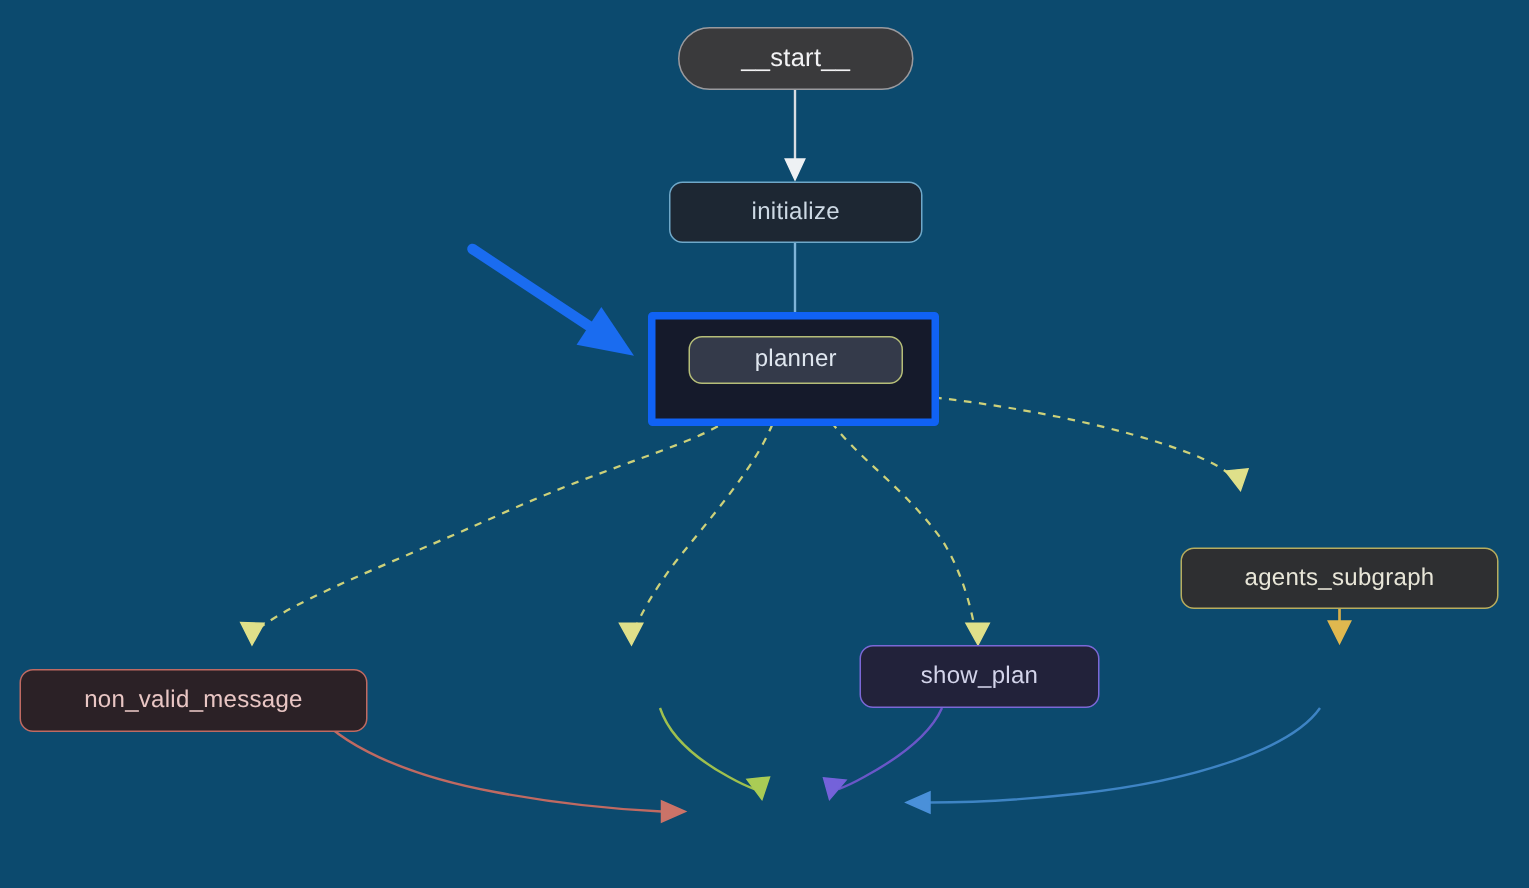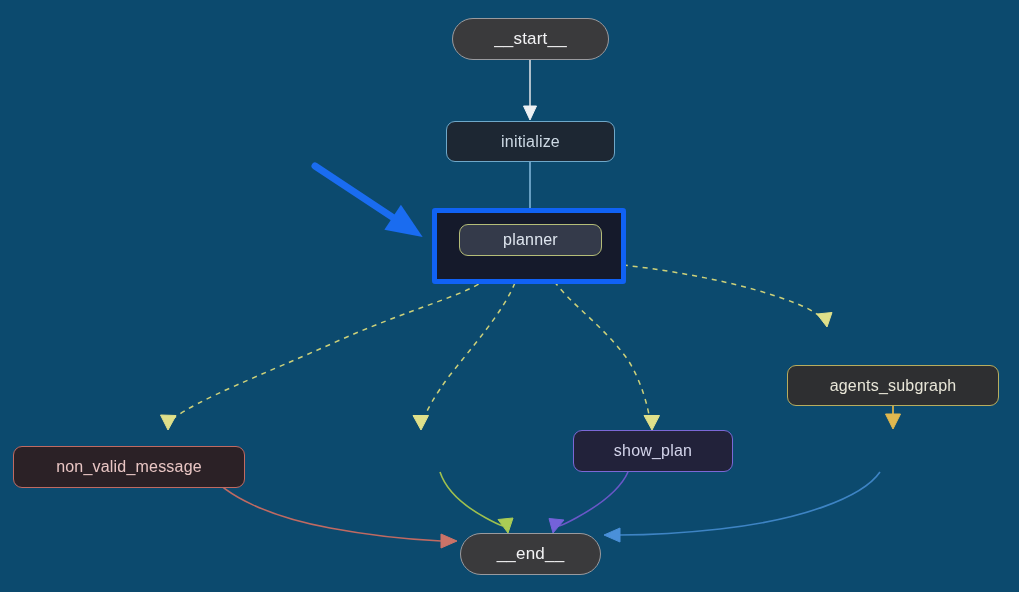--- a/index.html
+++ b/index.html
@@ -144,23 +144,20 @@
   <div class="node node-box" id="node-non_valid_message" style="left: 13px; top: 430px; width: 232px; height: 42px; background: rgb(43, 33, 38); border-color: rgb(192, 106, 98); color: rgb(233, 198, 196); margin-top: 16px;">
     <span>non_valid_message</span>
   </div>
 
 
   <div class="node node-box" id="node-show_plan" style="left: 573px; top: 430px; width: 160px; height: 42px; background: rgb(34, 34, 58); border-color: rgb(123, 104, 214); color: rgb(211, 212, 234);">
     <span>show_plan</span>
   </div>
 
 
-  <div class="node node-terminal" id="node-end" style="left: 460px; top: 533px; width: 141px; height: 42px; background: rgb(58, 58, 60); border-color: rgb(154, 154, 158); color: rgb(242, 242, 244);">
-    <span>__end__</span>
-  </div>
 
   <svg class="annot-arrow" viewBox="0 0 1019 592" xmlns="http://www.w3.org/2000/svg">
     <g id="pointer-arrow-group">
       <line id="pointer-arrow-line" x1="315" y1="166" x2="397.6349909269515" y2="220.57027702723212" stroke="#1a6cf0" stroke-width="7" stroke-linecap="round"></line>
       <polygon id="pointer-arrow-head" points="422.66892921950347,237.1021230694834 384.3622802473154,229.78087696505784 400.89412628956677,204.74693867250588" fill="#1a6cf0"></polygon>
     </g>
   </svg>
 
 </div>
 

